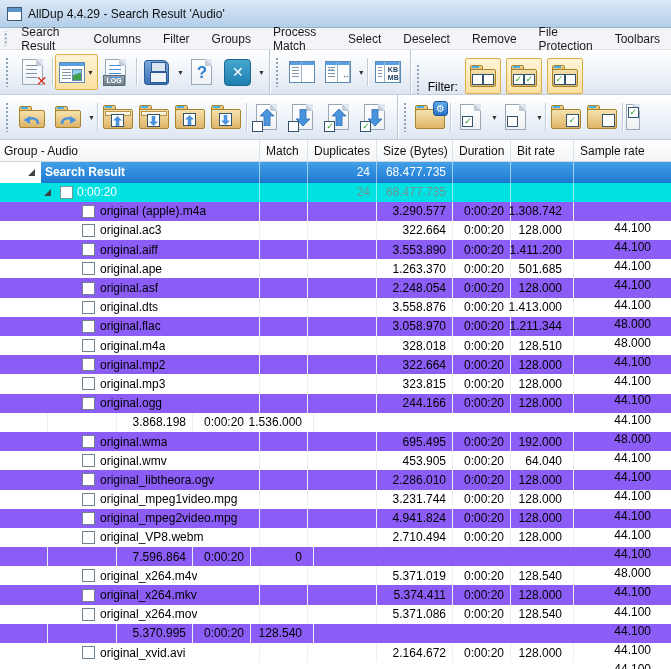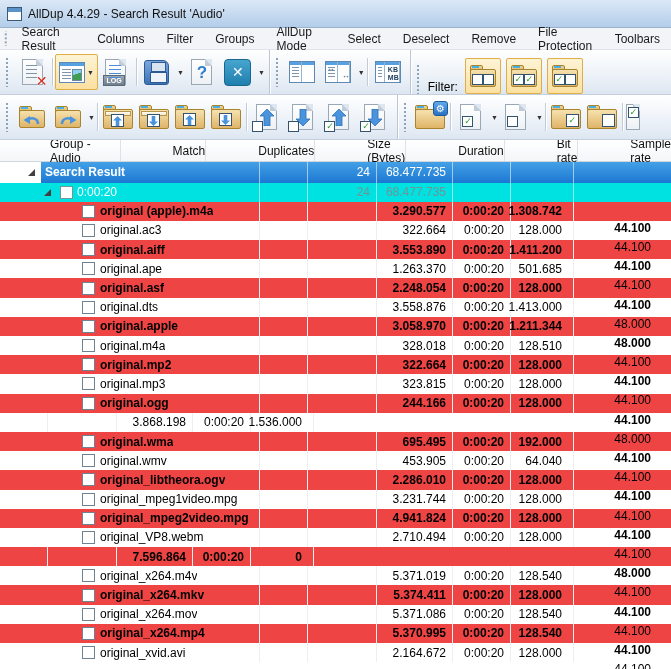--- a/index.html
+++ b/index.html
@@ -94,32 +94,32 @@
 
   .gearbadge { position:absolute; right:-3px; top:-4px; width:15px; height:15px; border-radius:3px;
     background:linear-gradient(#5fa8e8,#2a72c4); border:1px solid #1d5a9e; color:#fff; font-size:10px; line-height:13px;
     text-align:center; z-index:4; }
 
   .bigarrow { position:absolute; z-index:3; }
 
   
   .table { flex:1; display:flex; flex-direction:column; background:#fff; overflow:hidden; }
   .thead { height:22px; flex:0 0 22px; display:flex; background:linear-gradient(#ffffff,#f4f6f8); border-bottom:1px solid #cfd6dd; }
-  .th { display:flex; align-items:center; padding-left:6px; border-right:1px solid #dde2e8; color:#111;margin-left:46px; }
+  .th { display:flex; align-items:center; padding-left:6px; border-right:1px solid #dde2e8; color:#111; }
   .c, .th { box-sizing:border-box; }
   .w-group { width:260px; } .w-match { width:48px; } .w-dup { width:69px; } .w-size { width:76px; }
   .w-dur { width:58px; } .w-bit { width:63px; } .w-smp { flex:1; }
   .th.w-group { padding-left:4px; }
 
   .row { height:19.2px; display:flex; align-items:center; }
   .c { height:100%; display:flex; align-items:center; border-right:1px solid #eceff2; }
   .num { justify-content:flex-end; padding-right:6px; }
   .c.w-smp.num { padding-right:20px; border-right:none;margin-top:33px; }
   .c.w-bit.num { padding-right:11px; }
-  .tint { background:#ef4444;font-weight:bold; }
+  .tint { background:#8b5cf6; }
 
   .tri { width:0; height:0; border-bottom:7px solid #404040; border-left:7px solid transparent; flex:0 0 auto; }
   .cb { width:13px; height:13px; background:#fff; border:1px solid #70828f; flex:0 0 auto; }
   .fname { margin-left:5px; white-space:nowrap; overflow:hidden; }
 
   
   .grow { height:20.5px; display:flex; }
   .grow .indent { width:41px; display:flex; align-items:center; justify-content:flex-end; padding-right:6px; background:#fff; }
   .gsel { flex:1; display:flex; background:linear-gradient(#44a0e6,#1b78d2); color:#fff; }
   .gsel .c { border-right:1px solid rgba(255,255,255,.55); }
@@ -146,21 +146,21 @@
     <div class="app-ico"></div>
     <div class="title-text">AllDup 4.4.29 - Search Result 'Audio'</div>
   </div>
 
   <div class="menubar">
     <div class="grip"></div>
     <div class="menu-item">Search Result</div>
     <div class="menu-item">Columns</div>
     <div class="menu-item">Filter</div>
     <div class="menu-item">Groups</div>
-    <div class="menu-item">AllDup Mode</div>
+    <div class="menu-item">Process Match</div>
     <div class="menu-item">Select</div>
     <div class="menu-item">Deselect</div>
     <div class="menu-item">Remove</div>
     <div class="menu-item">File Protection</div>
     <div class="menu-item">Toolbars</div>
   </div>
 
   <div class="toolbar">
     <div class="tb-group">
       <div class="tb-grip"></div>
@@ -543,21 +543,21 @@
           <div class="c w-dup"></div>
           <div class="c w-size num">3.558.876</div>
           <div class="c w-dur num">0:00:20</div>
           <div class="c w-bit num">1.413.000</div>
           <div class="c w-smp num">48.000</div>
         </div>
 
         <div class="row frow tint">
           <div class="c w-group">
             <span class="cb"></span>
-            <span class="fname">original.apple</span>
+            <span class="fname">original.flac</span>
           </div>
           <div class="c w-match"></div>
           <div class="c w-dup"></div>
           <div class="c w-size num">3.058.970</div>
           <div class="c w-dur num">0:00:20</div>
           <div class="c w-bit num">1.211.344</div>
           <div class="c w-smp num">48.000</div>
         </div>
 
         <div class="row frow">
@@ -741,24 +741,20 @@
           </div>
           <div class="c w-match"></div>
           <div class="c w-dup"></div>
           <div class="c w-size num">5.371.086</div>
           <div class="c w-dur num">0:00:20</div>
           <div class="c w-bit num">128.540</div>
           <div class="c w-smp num">44.100</div>
         </div>
 
         <div class="row frow tint">
-          <div class="c w-group">
-            <span class="cb"></span>
-            <span class="fname">original_x264.mp4</span>
-          </div>
           <div class="c w-match"></div>
           <div class="c w-dup"></div>
           <div class="c w-size num">5.370.995</div>
           <div class="c w-dur num">0:00:20</div>
           <div class="c w-bit num">128.540</div>
           <div class="c w-smp num">44.100</div>
         </div>
 
         <div class="row frow">
           <div class="c w-group">

